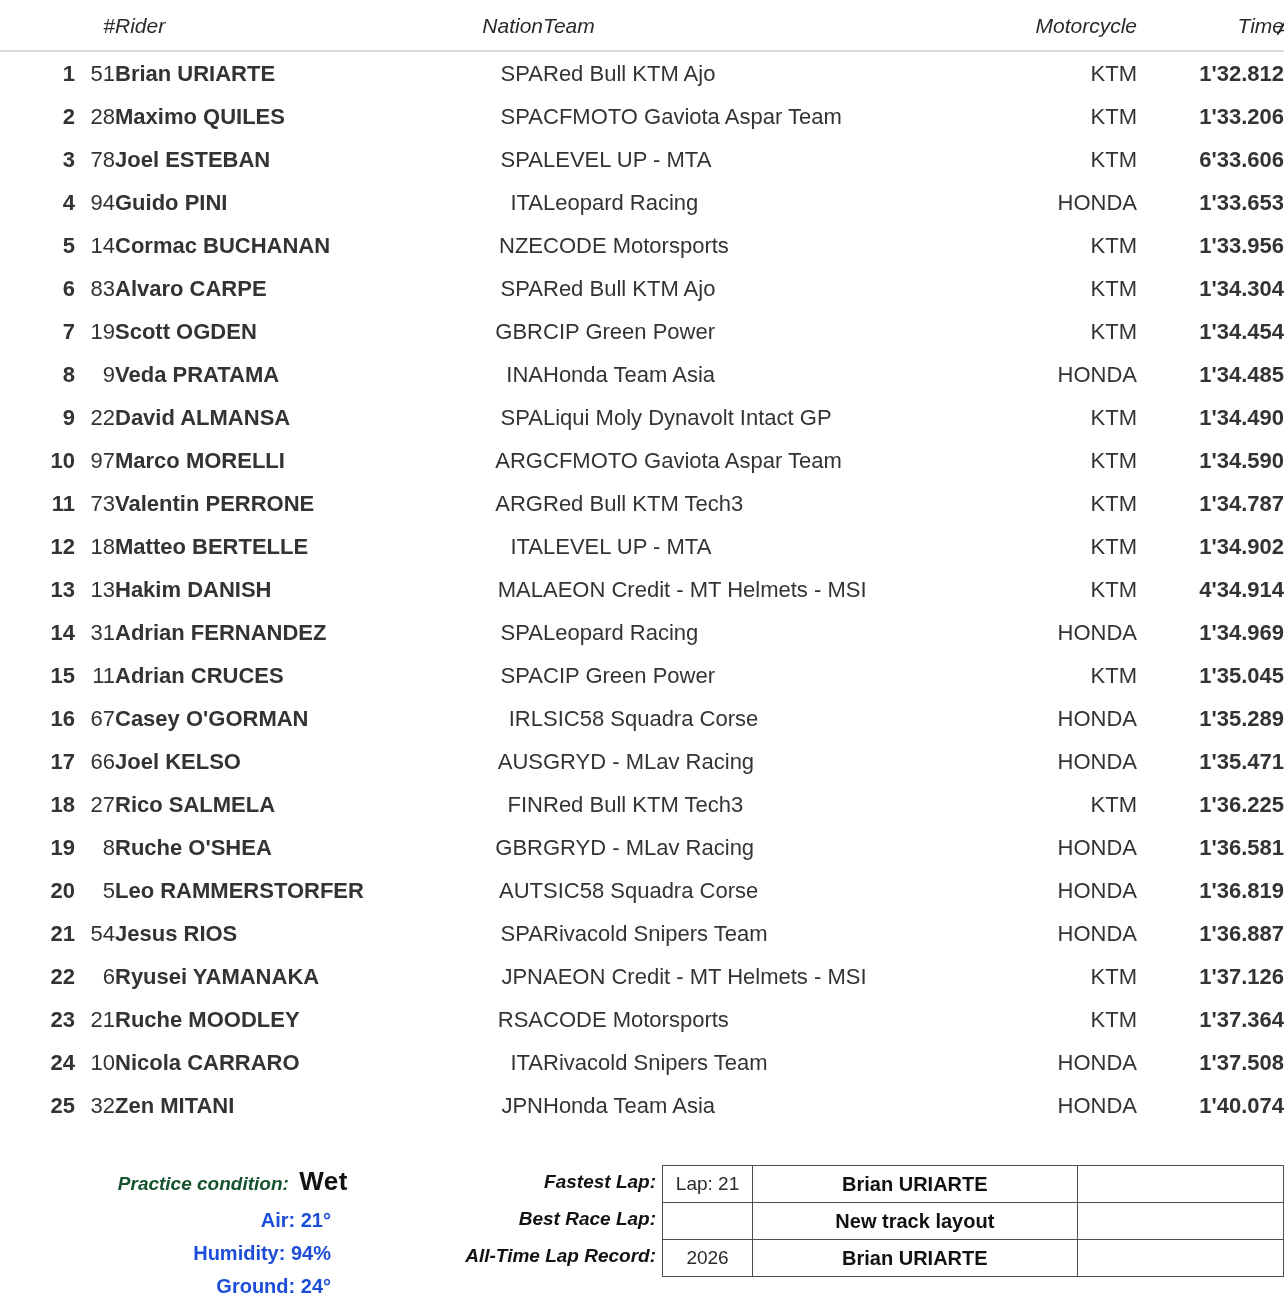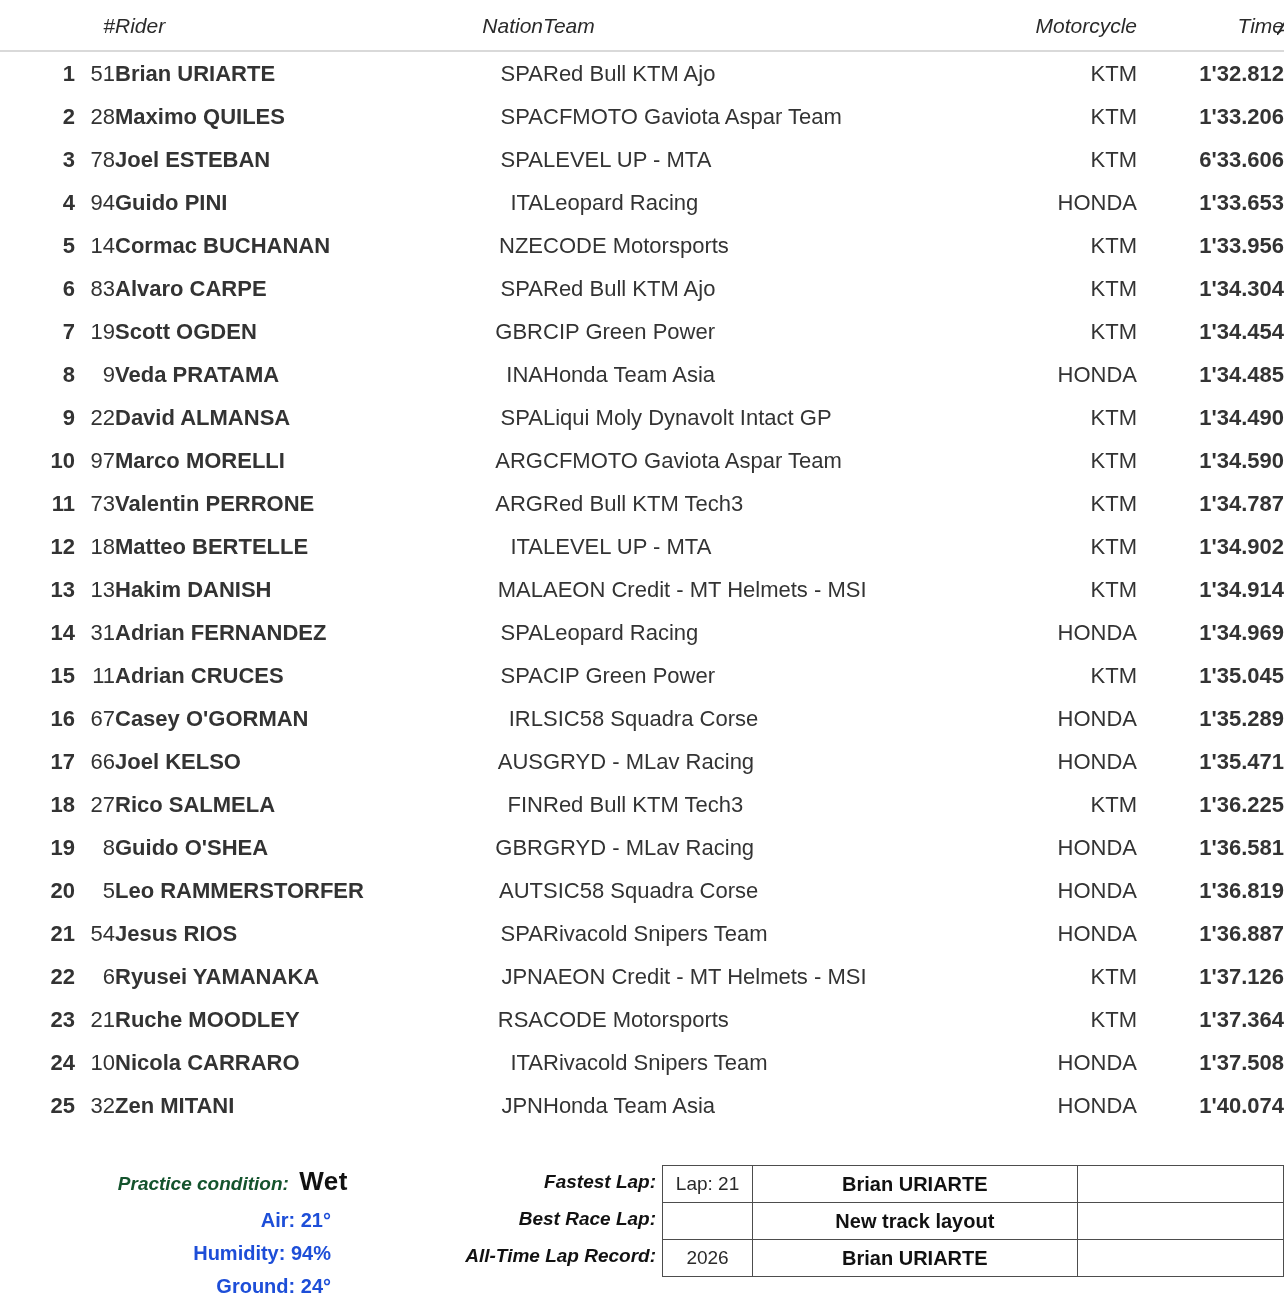--- a/index.html
+++ b/index.html
@@ -208,21 +208,21 @@
           <td class="cell-moto">KTM</td>
           <td class="cell-time">1'34.902</td>
         </tr>
         <tr>
           <td class="cell-pos">13</td>
           <td class="cell-num">13</td>
           <td class="cell-rider">Hakim DANISH</td>
           <td class="cell-nation">MAL</td>
           <td class="cell-team">AEON Credit - MT Helmets - MSI</td>
           <td class="cell-moto">KTM</td>
-          <td class="cell-time">1'34.914</td>
+          <td class="cell-time">4'34.914</td>
         </tr>
         <tr>
           <td class="cell-pos">14</td>
           <td class="cell-num">31</td>
           <td class="cell-rider">Adrian FERNANDEZ</td>
           <td class="cell-nation">SPA</td>
           <td class="cell-team">Leopard Racing</td>
           <td class="cell-moto">HONDA</td>
           <td class="cell-time">1'34.969</td>
         </tr>
@@ -258,21 +258,21 @@
           <td class="cell-num">27</td>
           <td class="cell-rider">Rico SALMELA</td>
           <td class="cell-nation">FIN</td>
           <td class="cell-team">Red Bull KTM Tech3</td>
           <td class="cell-moto">KTM</td>
           <td class="cell-time">1'36.225</td>
         </tr>
         <tr>
           <td class="cell-pos">19</td>
           <td class="cell-num">8</td>
-          <td class="cell-rider">Guido O'SHEA</td>
+          <td class="cell-rider">Ruche O'SHEA</td>
           <td class="cell-nation">GBR</td>
           <td class="cell-team">GRYD - MLav Racing</td>
           <td class="cell-moto">HONDA</td>
           <td class="cell-time">1'36.581</td>
         </tr>
         <tr>
           <td class="cell-pos">20</td>
           <td class="cell-num">5</td>
           <td class="cell-rider">Leo RAMMERSTORFER</td>
           <td class="cell-nation">AUT</td>

